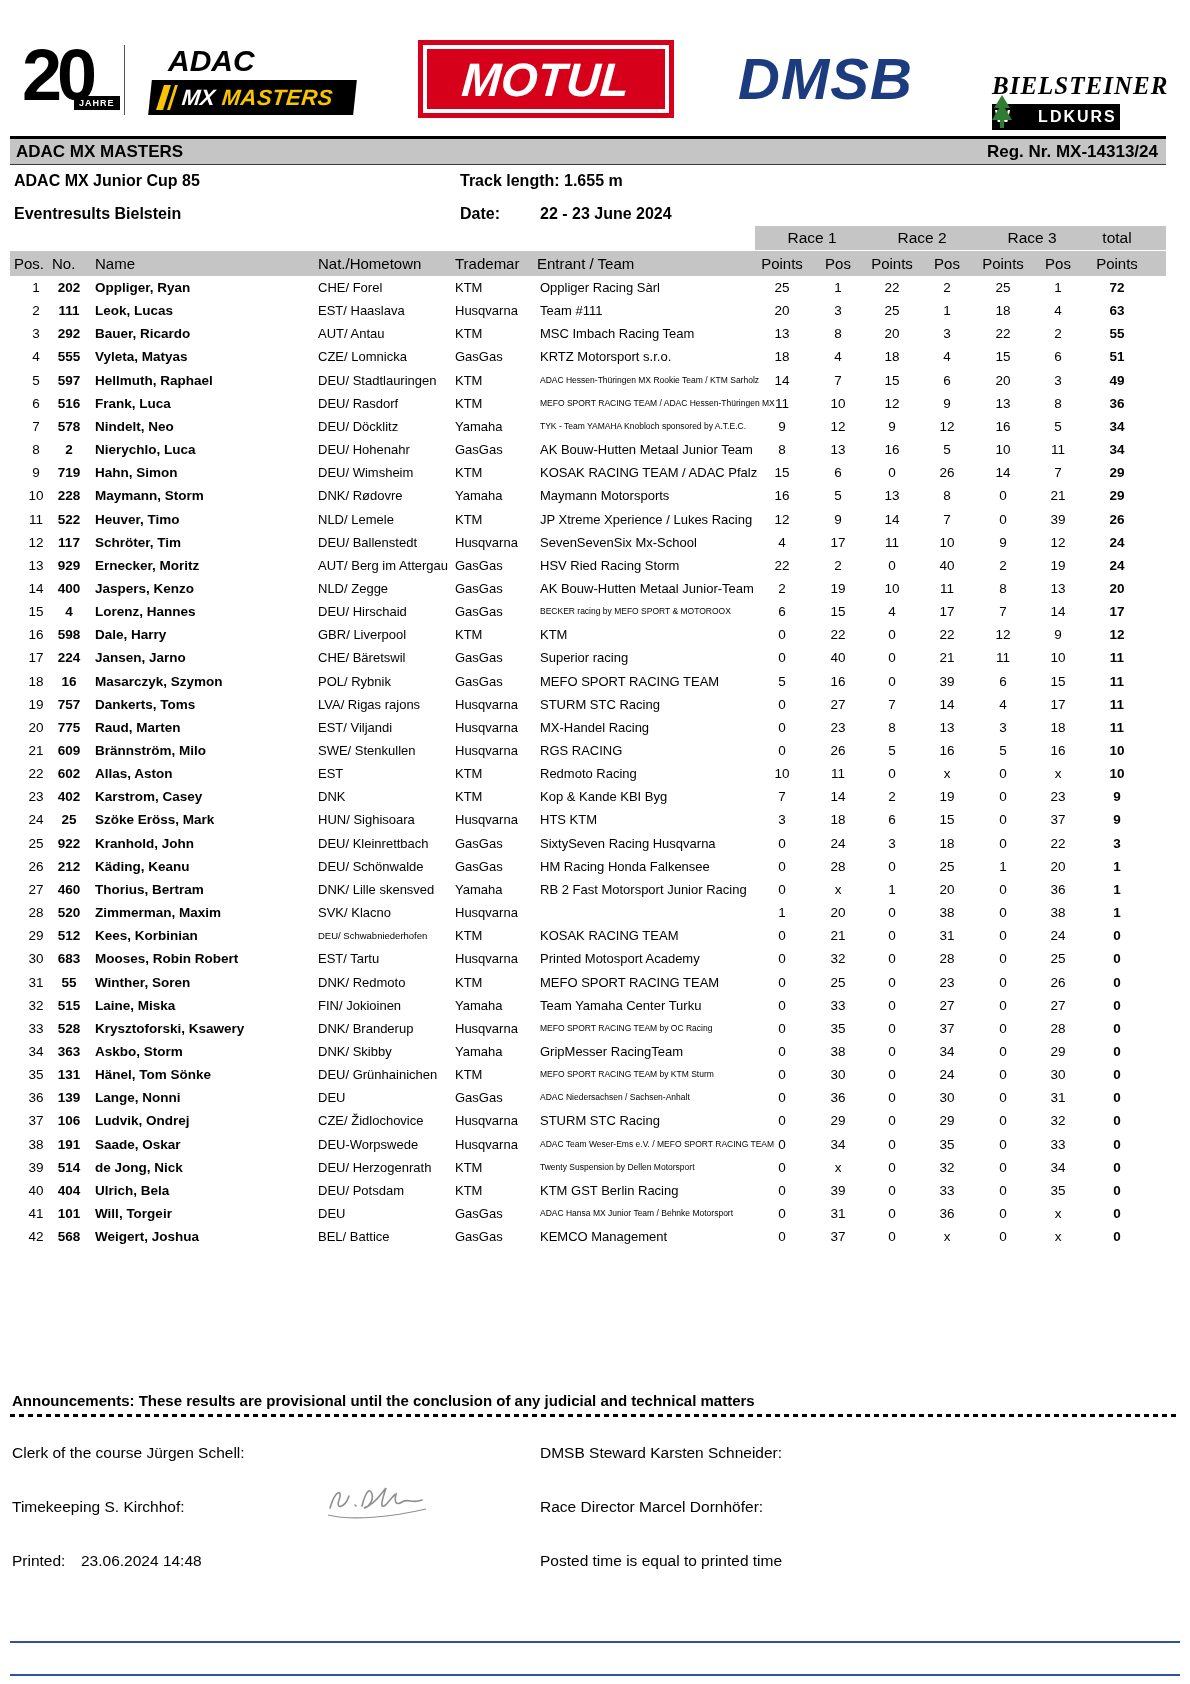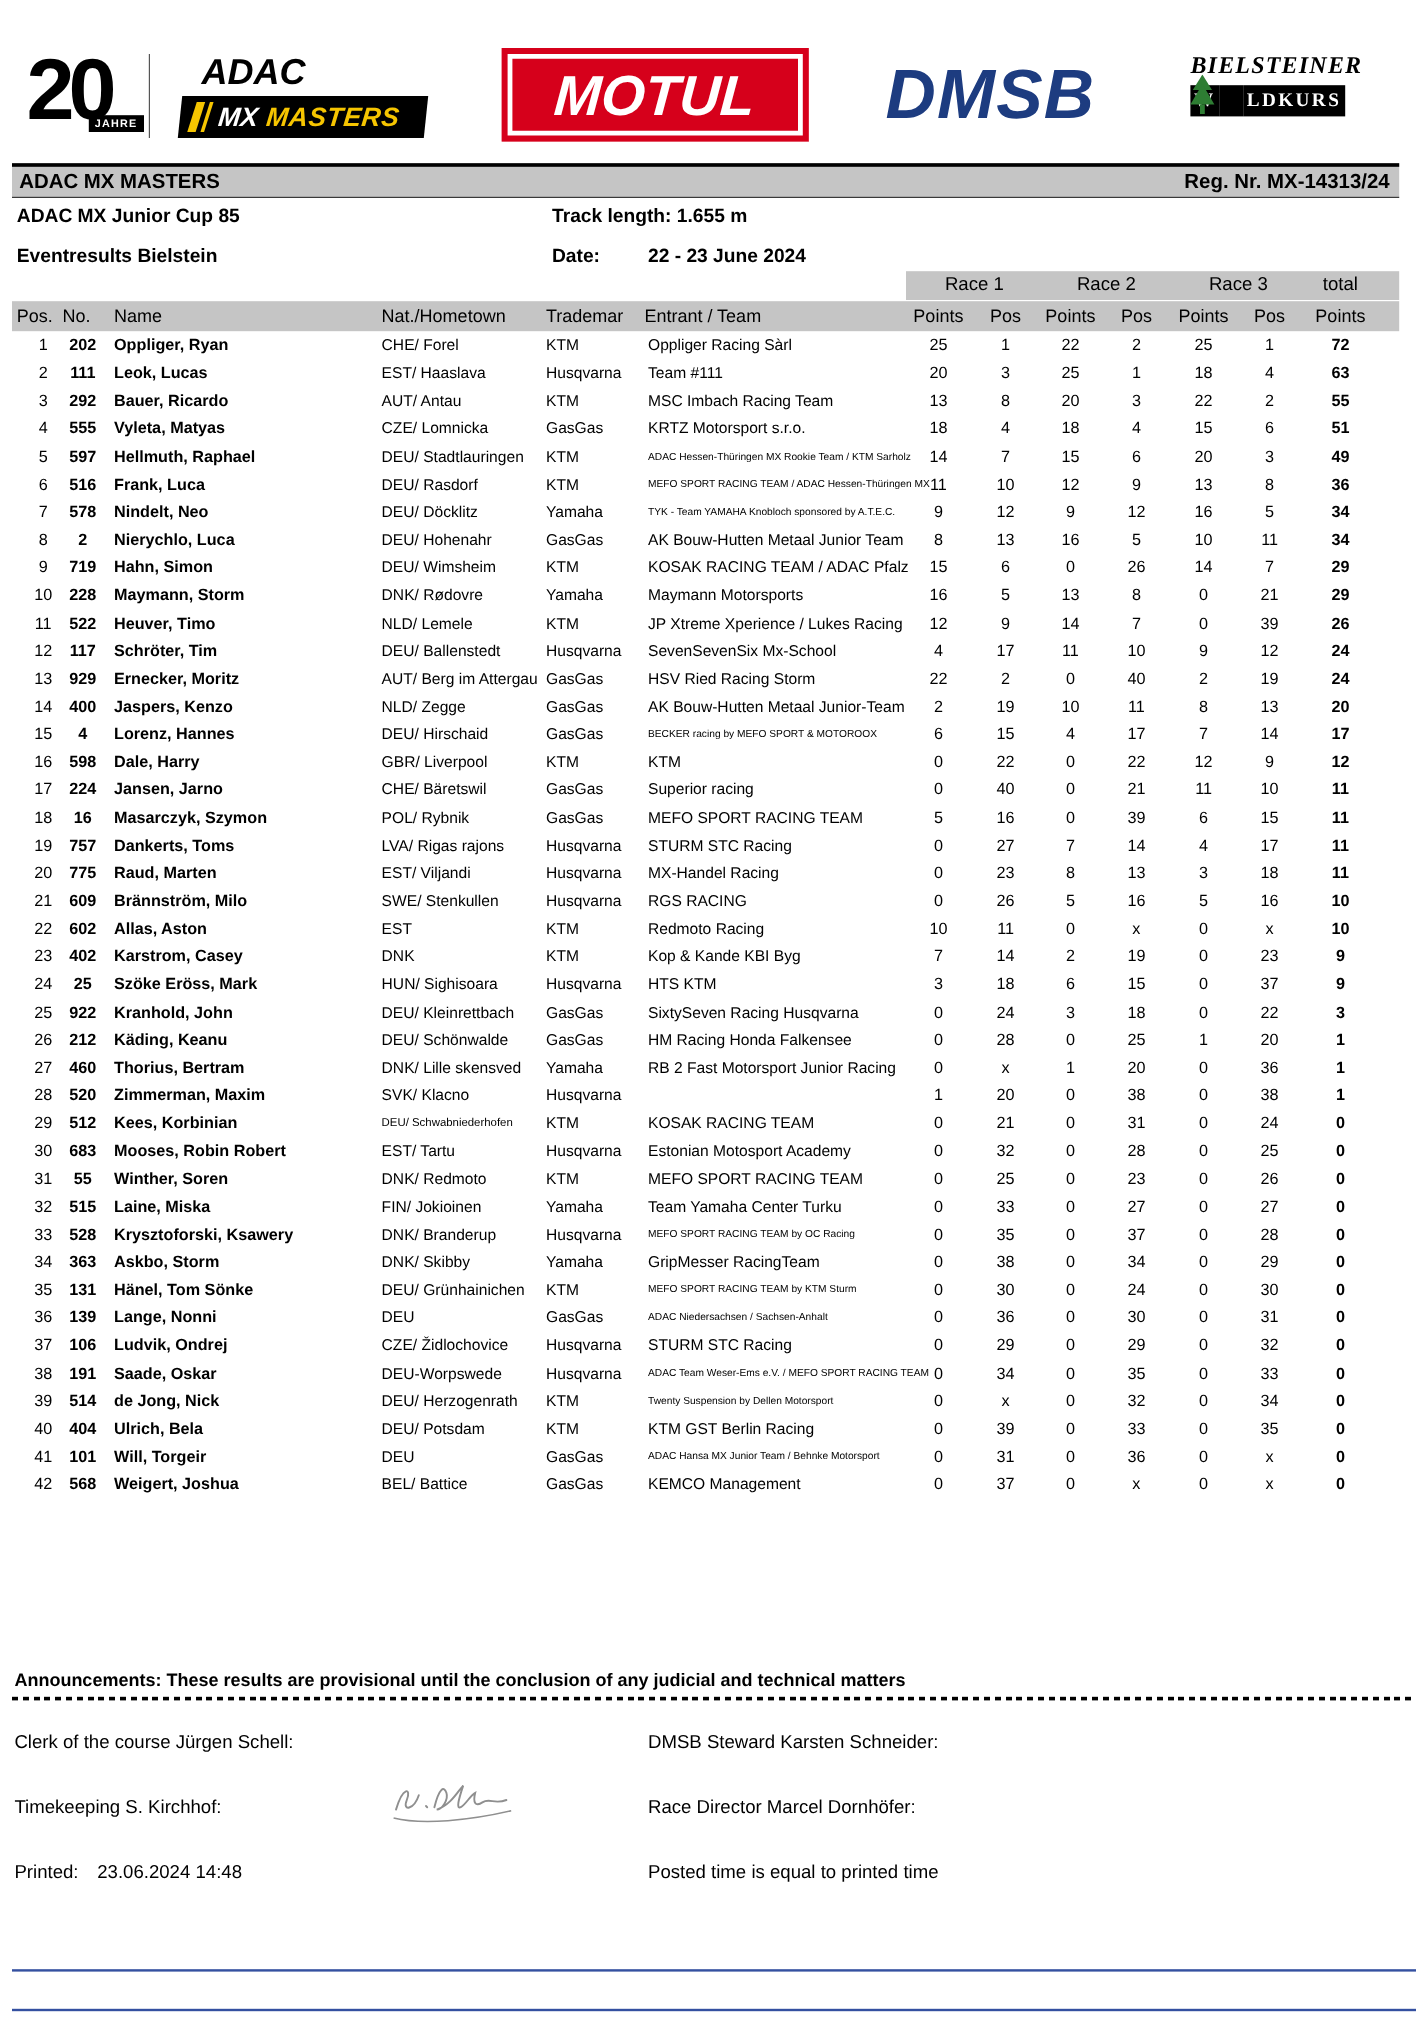--- a/index.html
+++ b/index.html
@@ -14,22 +14,22 @@
   .mx-box{position:absolute;left:150px;top:80px;width:205px;height:35px;background:#000;display:flex;align-items:center;transform:skewX(-6deg);padding-left:10px;box-sizing:border-box;}
   .mx-accent{width:7px;height:25px;background:#f6c500;margin-right:4px;transform:skewX(-12deg);}
   .mx-accent2{width:3px;height:25px;background:#f6c500;margin-right:8px;transform:skewX(-12deg);}
   .mx-word{color:#fff;font-size:22px;font-weight:900;font-style:italic;}
   .masters-word{color:#f6c500;font-size:22px;font-weight:900;font-style:italic;margin-left:7px;letter-spacing:.5px;}
   .motul-box{position:absolute;left:418px;top:40px;width:256px;height:78px;background:#d6001b;
              box-shadow:inset 0 0 0 5px #d6001b, inset 0 0 0 9px #fff;display:flex;align-items:center;justify-content:center;}
   .motul-text{color:#fff;font-size:47px;font-weight:900;font-style:italic;letter-spacing:0;transform:skewX(-4deg);}
   .dmsb-text{position:absolute;left:738px;top:50px;font-size:58px;line-height:58px;font-weight:bold;font-style:italic;color:#1d3c80;letter-spacing:1px;}
   .biel-wrap{position:absolute;left:992px;top:44px;width:160px;}
-  .biel-script{font-family:"Liberation Serif",serif;font-style:italic;font-weight:bold;font-size:20px;letter-spacing:1px;white-space:nowrap;}
-  .tiles{position:relative;margin-top:4px;display:flex;align-items:flex-end;font-family:Liberation Serif, serif;}
+  .biel-script{font-family:"Liberation Serif",serif;font-style:italic;font-weight:bold;font-size:25px;letter-spacing:1px;white-space:nowrap;margin-top:28px;}
+  .tiles{position:relative;margin-top:4px;display:flex;align-items:flex-end;}
   .tile{background:#000;color:#fff;font-weight:bold;font-size:16px;padding:4px 3px;letter-spacing:2px;white-space:nowrap;}
   .tree-gap{width:20px;height:26px;background:#000;position:relative;}
   .tree-svg{position:absolute;left:-1px;top:-9px;}
   
   .bar-title{position:absolute;left:10px;top:136px;width:1156px;height:29px;background:#c5c5c5;
              border-top:3px solid #000;border-bottom:1px solid #3a3a3a;box-sizing:border-box;}
   .bar-title-left{position:absolute;left:6px;top:3px;font-size:17px;font-weight:bold;}
   .bar-title-right{position:absolute;right:8px;top:3px;font-size:17px;font-weight:bold;}
   .info{font-size:16px;font-weight:bold;white-space:nowrap;}
   
@@ -606,21 +606,21 @@
       <span class="cx3 c">24</span>
       <span class="ct k-tot c">0</span>
     </div>
 
     <div class="row" style="top: 947.35px;">
       <span class="k-pos c">30</span>
       <span class="k-no c">683</span>
       <span class="k-name c">Mooses, Robin Robert</span>
       <span class="k-nat c">EST/ Tartu</span>
       <span class="k-brand c">Husqvarna</span>
-      <span class="k-team c">Estonian Motosport Academy</span>
+      <span class="k-team c">Printed Motosport Academy</span>
       <span class="cp1 c">0</span>
       <span class="cx1 c">32</span>
       <span class="cp2 c">0</span>
       <span class="cx2 c">28</span>
       <span class="cp3 c">0</span>
       <span class="cx3 c">25</span>
       <span class="ct k-tot c">0</span>
     </div>
 
     <div class="row" style="top: 970.5px;">

